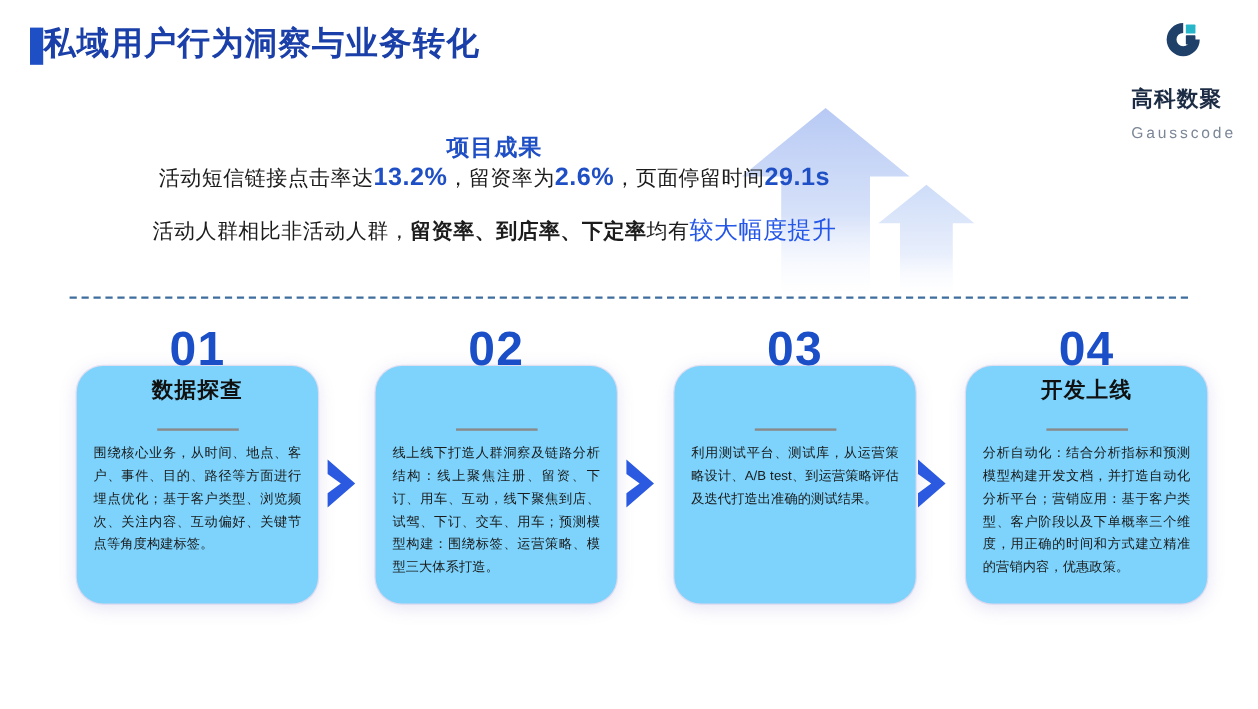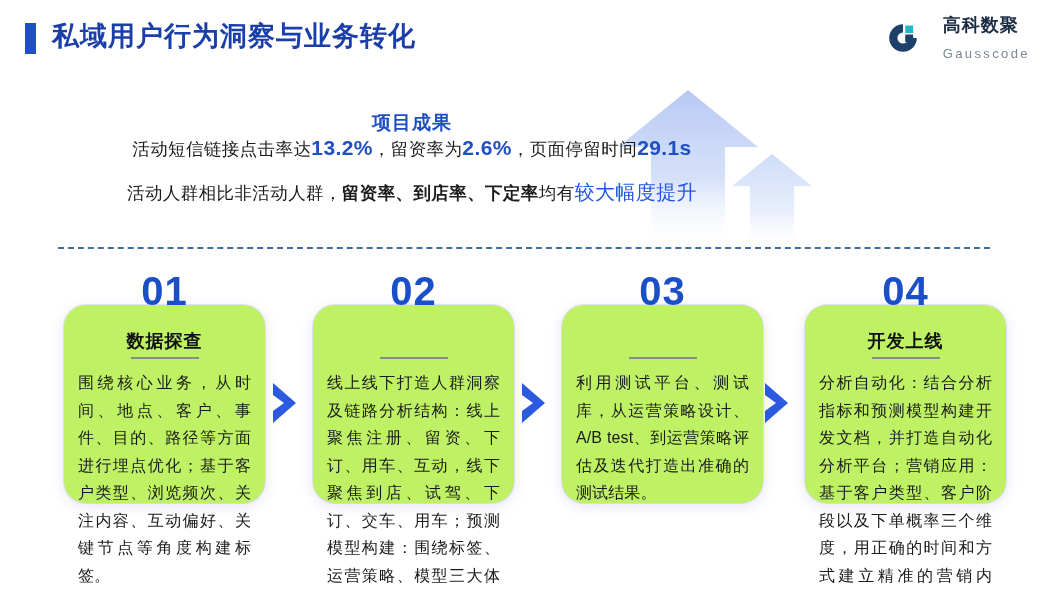--- a/index.html
+++ b/index.html
@@ -33,37 +33,38 @@
   .title-bar {
     position: absolute;
     left: 25px;
     top: 23px;
     width: 11px;
     height: 31px;
     background: #1f4fc4;
   }
   .title-text {
     position: absolute;
-    left: 52px;
+    left: 36px;
     top: 18px;
     font-size: 27px;
     font-weight: bold;
     color: #1a3fa8;
     letter-spacing: 1px;
     white-space: nowrap;
   }
 
   
   .logo {
     position: absolute;
     right: 18px;
     top: 16px;
     display: flex;
     align-items: center;
     gap: 23px;
+    flex-direction: column;
   }
   .logo-mark {
     width: 34px;
     height: 34px;
     position: relative;
   }
   .logo-text {
     display: flex;
     flex-direction: column;
     line-height: 1;
@@ -141,38 +142,38 @@
     left: 0;
     top: 270px;
     width: 1048px;
     height: 260px;
   }
   .step {
     position: absolute;
     top: 35px;
     width: 201px;
     height: 198px;
-    background: #bef264;
+    background: #7dd3fc;
     border-radius: 22px;
     box-shadow: 0 3px 14px rgba(120,115,200,0.20), 0 0 0 1px rgba(215,212,235,0.55);
   }
   .step-num {
     position: absolute;
     top: -36px;
     left: 0;
     width: 201px;
     text-align: center;
     font-size: 40px;
     font-weight: bold;
     color: #1b4fc8;
     letter-spacing: 1px;
   }
   .step-title {
     position: absolute;
-    top: 24px;
+    top: 8px;
     left: 0;
     width: 201px;
     text-align: center;
     font-size: 18px;
     font-weight: bold;
     color: #111111;
     letter-spacing: 1px;
   }
   .step-rule {
     position: absolute;
@@ -181,21 +182,21 @@
     transform: translateX(-50%);
     width: 68px;
     height: 2px;
     background: #8a8a8a;
   }
   .step-body {
     position: absolute;
     top: 64px;
     left: 14px;
     width: 173px;
-    font-size: 16px;
+    font-size: 11px;
     line-height: 1.72;
     color: #1a1a1a;
     text-align: justify;
     letter-spacing: 0.1px;
   }
   .chevron {
     position: absolute;
     top: 112px;
     width: 30px;
     height: 42px;

